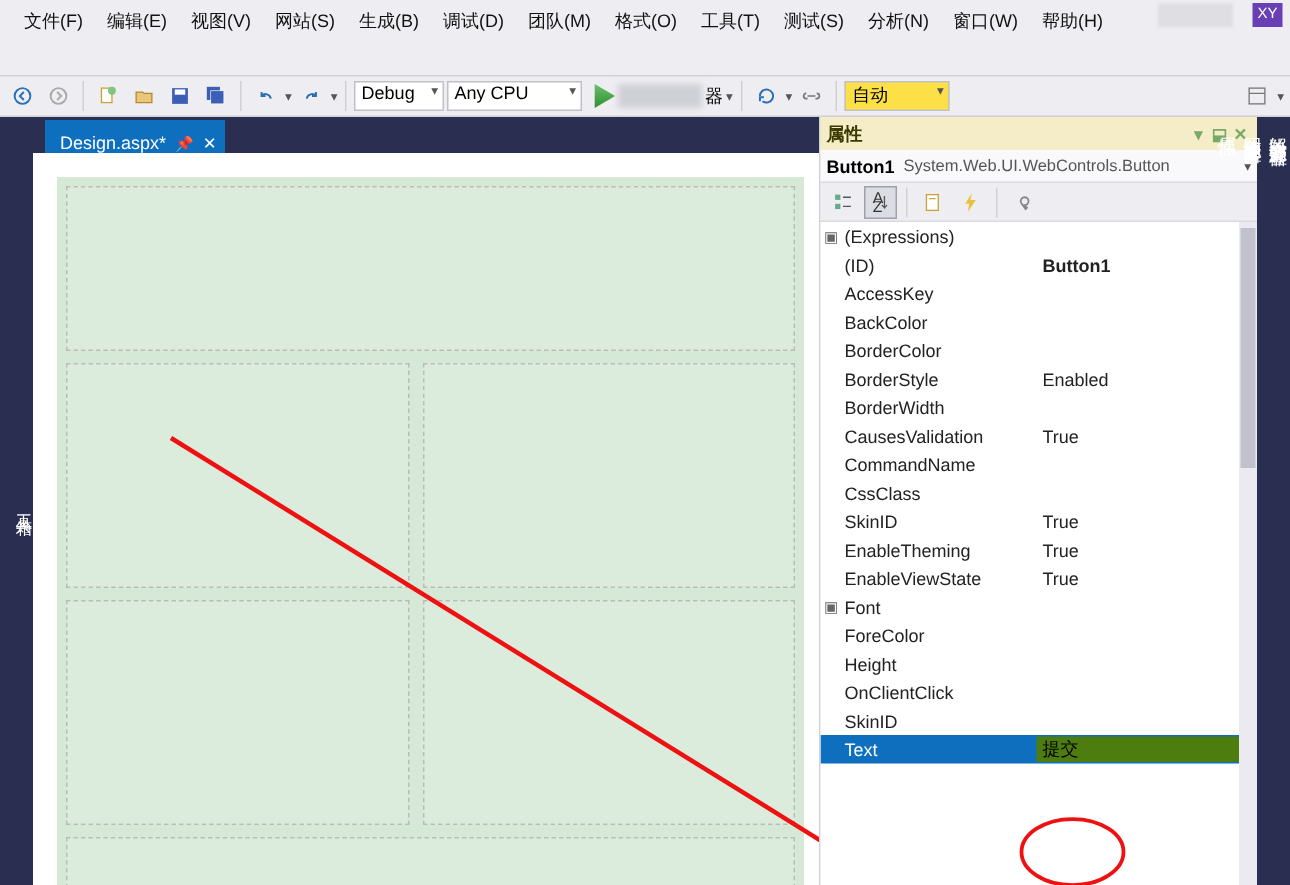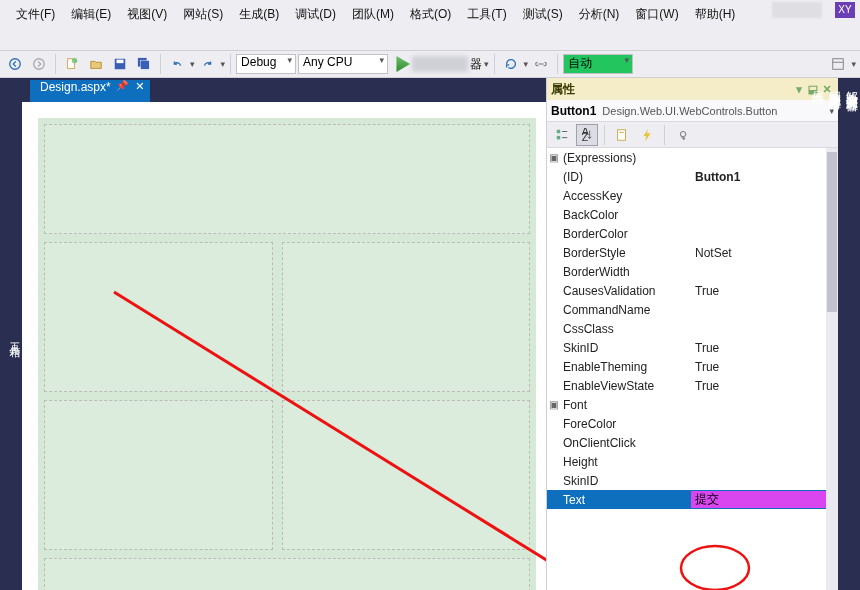--- a/index.html
+++ b/index.html
@@ -16,21 +16,21 @@
   .tb-sep { width: 1px; height: 20px; background: #cfcfd6; margin: 0 3px; }
   .tb-dd { height: 20px; border: 1px solid #c0c0c8; background: #fff; padding: 0 14px 0 4px; display: flex; position: relative; min-width: 60px; }
   .tb-dd::after { content: "▾"; position: absolute; right: 3px; font-size: 9px; color: #555; }
   .tb-play { width: 16px; height: 16px; background: linear-gradient(#6bbf6b,#2e8f2e); clip-path: polygon(15% 0, 100% 50%, 15% 100%); margin-left: 4px; }
   .tb-blur { width: 56px; height: 16px; background: #cfcfd6; filter: blur(2px); }
   
   .workarea { display: flex; height: calc(590px - 50px - 28px); background: #252f4a; }
   .left-tool-tab { width: 22px; background: #2a2f52; color: #fff; writing-mode: vertical-rl; text-orientation: upright; font-size: 11px; padding-top: 6px; text-align: center; letter-spacing: 2px; }
   .editor-col { flex: 1 1 auto; display: flex; flex-direction: column; min-width: 0; }
   .doc-tabs { height: 24px; background: #2a2f52; display: flex; align-items: flex-end; padding-left: 8px; }
-  .doc-tab { height: 22px; background: #0e6fbf; color: #fff; padding: 0 6px 0 10px; display: flex; align-items: flex-start; gap: 6px; font-size: 12px; }
+  .doc-tab { height: 22px; background: #0e6fbf; color: #fff; padding: 0 6px 0 10px; display: flex; align-items: flex-end; gap: 6px; font-size: 12px; }
   .doc-tab .pin { font-size: 10px; }
   .doc-tab .close { font-size: 11px; cursor: default; }
   .design-surface { flex: 1; background: #fff; position: relative; overflow: hidden; }
   .green-panel { position: absolute; left: 16px; top: 16px; right: 10px; bottom: 0; background: #d6e9d6; }
   .dashbox { position: absolute; border: 1px dashed #bbb; background: rgba(255,255,255,.15); }
   
   .red-arrow { position: absolute; pointer-events: none; }
   .red-arrow svg { overflow: visible; }
   
   .prop-panel { width: 292px; background: #eeeef2; border-left: 1px solid #cfcfd6; display: flex; flex-direction: column; }
@@ -45,21 +45,21 @@
   .pt-btn.sel { border: 1px solid #a0a0aa; background: #dcdce4; }
   .prop-grid { flex: 1; overflow: hidden; background: #fff; position: relative; }
   .prop-scroll { position: absolute; inset: 0 12px 0 0; overflow: hidden; }
   .prop-row { display: flex; height: 19px; align-items: center; font-size: 12px; }
   .prop-row .exp { width: 14px; text-align: center; color: #666; font-size: 10px; }
   .prop-row .pname { flex: 0 0 130px; padding-left: 2px; color: #222; white-space: nowrap; }
   .prop-row .pval { flex: 1; padding-left: 4px; color: #222; white-space: nowrap; }
   .prop-row.bold .pval { font-weight: 700; }
   .prop-row.sel { background: #0e6fbf; color: #fff; }
   .prop-row.sel .pname, .prop-row.sel .pval { color: #ffffff; }
-  .prop-row.sel .pval { background: #d946ef; color: #000; }
+  .prop-row.sel .pval { background: #4d7c0f; color: #000; }
   .prop-vscroll { position: absolute; right: 0; top: 0; bottom: 0; width: 12px; background: #eaeaf0; }
   .prop-vscroll .thumb { position: absolute; left: 1px; right: 1px; top: 4px; height: 160px; background: #c2c2cc; }
   
   .right-tabs { width: 22px; background: #2a2f52; color: #fff; writing-mode: vertical-rl; text-orientation: upright; font-size: 10px; padding-top: 4px; letter-spacing: 1px; }
   .right-tabs div { margin-bottom: 10px; }
   
   .ic-svg { width: 14px; height: 14px; }
 </style>
 </head>
 <body>
@@ -154,21 +154,21 @@
         <path d="M3 12v-3h3" fill="none" stroke="#2b6fb5" stroke-width="1.5"></path>
       </svg>
     </div>
   <span style="font-size:9px;color:#555">▾</span>
   <div class="tb-btn">
       <svg class="ic-svg" viewBox="0 0 16 16">
         <path d="M5 8h6M4 6a2 2 0 0 0 0 4h1M12 6a2 2 0 0 1 0 4h-1" fill="none" stroke="#777" stroke-width="1.3"></path>
       </svg>
     </div>
   <div class="tb-sep"></div>
-  <div class="tb-dd" style="min-width:70px;background:#22c55e">
+  <div class="tb-dd" style="min-width:70px;background:#fde047">
       <span>自动</span>
     </div>
   <div style="flex:1"></div>
   <div class="tb-btn">
       <svg class="ic-svg" viewBox="0 0 16 16">
         <rect x="2" y="2" width="12" height="12" fill="none" stroke="#777"></rect>
         <line x1="2" y1="6" x2="14" y2="6" stroke="#777"></line>
       </svg>
     </div>
   <span style="font-size:9px;color:#555">▾</span>
@@ -207,21 +207,21 @@
   <div class="prop-panel">
     <div class="prop-title">
       <span>属性</span>
       <span class="flex"></span>
       <span class="ic">▾</span>
       <span class="ic">⬓</span>
       <span class="ic">✕</span>
     </div>
     <div class="prop-obj">
       <b>Button1</b>
-      <span class="tn">Design.Web.UI.WebControls.Button</span>
+      <span class="tn">System.Web.UI.WebControls.Button</span>
       <span class="dd">▾</span>
     </div>
     <div class="prop-toolbar">
       <div class="pt-btn">
           <svg class="ic-svg" viewBox="0 0 16 16">
             <rect x="2" y="2" width="4" height="4" fill="#6a8"></rect>
             <rect x="2" y="9" width="4" height="4" fill="#6a8"></rect>
             <line x1="8" y1="4" x2="14" y2="4" stroke="#555"></line>
             <line x1="8" y1="11" x2="14" y2="11" stroke="#555"></line>
           </svg>
@@ -275,21 +275,21 @@
             <span class="pval"></span>
           </div>
           <div class="prop-row">
             <span class="exp"></span>
             <span class="pname">BorderColor</span>
             <span class="pval"></span>
           </div>
           <div class="prop-row">
             <span class="exp"></span>
             <span class="pname">BorderStyle</span>
-            <span class="pval">NotSet</span>
+            <span class="pval">Enabled</span>
           </div>
           <div class="prop-row">
             <span class="exp"></span>
             <span class="pname">BorderWidth</span>
             <span class="pval"></span>
           </div>
           <div class="prop-row">
             <span class="exp"></span>
             <span class="pname">CausesValidation</span>
             <span class="pval">True</span>
@@ -324,26 +324,26 @@
             <span class="pname">Font</span>
             <span class="pval"></span>
           </div>
           <div class="prop-row">
             <span class="exp"></span>
             <span class="pname">ForeColor</span>
             <span class="pval"></span>
           </div>
           <div class="prop-row">
             <span class="exp"></span>
+            <span class="pname">Height</span>
+            <span class="pval"></span>
+          </div>
+          <div class="prop-row">
+            <span class="exp"></span>
             <span class="pname">OnClientClick</span>
-            <span class="pval"></span>
-          </div>
-          <div class="prop-row">
-            <span class="exp"></span>
-            <span class="pname">Height</span>
             <span class="pval"></span>
           </div>
           <div class="prop-row">
             <span class="exp"></span>
             <span class="pname">SkinID</span>
             <span class="pval"></span>
           </div>
           <div class="prop-row sel">
             <span class="exp"></span>
             <span class="pname">Text</span>

